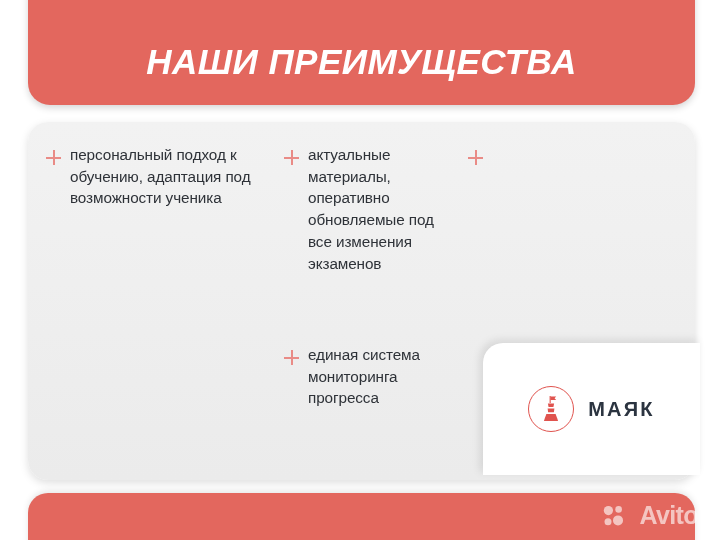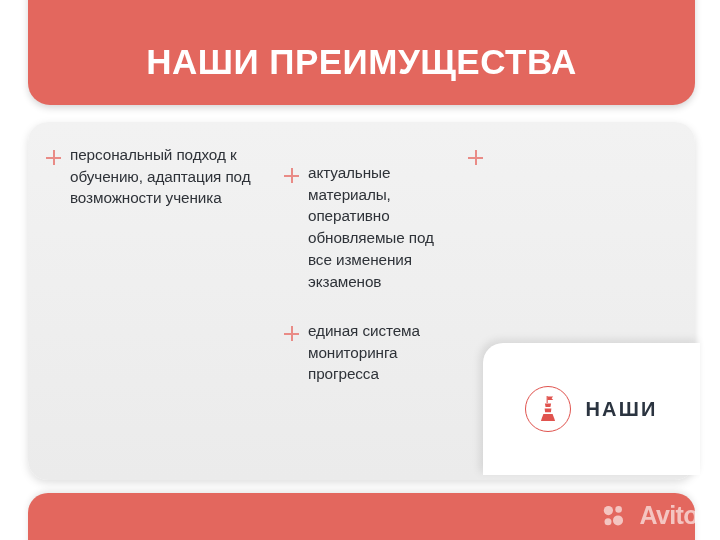--- a/index.html
+++ b/index.html
@@ -35,20 +35,21 @@
     padding-bottom: 26px;
   }
 
   .header-title {
     color: #ffffff;
     font-size: 35px;
     font-weight: bold;
     letter-spacing: 0.5px;
     line-height: 1;
     white-space: nowrap;
+    font-style: italic;
   }
 
   
   .content-card {
     position: absolute;
     left: 28px;
     top: 122px;
     width: 667px;
     height: 358px;
     background: linear-gradient(180deg, #f2f2f2 0%, #efefef 45%, #ebebeb 100%);
@@ -68,24 +69,24 @@
 
   .benefit {
     position: absolute;
     display: flex;
     align-items: flex-start;
     gap: 9px;
   }
 
   
   .b-r1c1 { left: 18px;  top: 22px;  width: 226px; }
-  .b-r1c2 { left: 256px; top: 40px;  width: 175px; }
+  .b-r1c2 { left: 256px; top: 22px;  width: 175px; }
   .b-r1c3 { left: 440px; top: 22px;  width: 218px; }
   .b-r2c1 { left: 18px;  top: 205px; width: 245px; }
-  .b-r2c2 { left: 256px; top: 198px; width: 175px; }
+  .b-r2c2 { left: 256px; top: 222px; width: 175px; }
 
   .plus-icon {
     position: relative;
     flex: 0 0 auto;
     width: 15px;
     height: 15px;
     margin-top: 6px;
   }
   .plus-icon::before,
   .plus-icon::after {
@@ -222,21 +223,21 @@
         <path d="M22.4 10.5 L28.2 10.5 L26.6 12.3 L28.2 14.1 L22.4 14.1 Z" fill="#e0534e"></path>
         <rect x="21.6" y="10.0" width="1.1" height="7.0" fill="#e0534e"></rect>
 
         <path d="M19.9 17.6 L26.1 17.6 L25.4 21.0 L20.6 21.0 Z" fill="#e0534e"></path>
 
         <path d="M19.6 22.6 L26.4 22.6 L25.9 26.3 L20.1 26.3 Z" fill="#e0534e"></path>
 
         <path d="M18.4 28.0 L27.6 28.0 C28.8 31.2 29.6 33.4 30.1 35.1 L15.9 35.1 C16.4 33.4 17.2 31.2 18.4 28.0 Z" fill="#e0534e"></path>
       </svg>
     </div>
-    <div class="logo-word">НАШИ</div>
+    <div class="logo-word">МАЯК</div>
   </div>
 
   <div class="bottom-bar"></div>
 
   <div class="avito-watermark">
     <svg class="avito-dots" width="20" height="22" viewBox="0 0 20 22">
       <circle cx="5.4" cy="5.6" r="4.6" fill="#ffffff"></circle>
       <circle cx="15.6" cy="4.4" r="3.3" fill="#ffffff"></circle>
       <circle cx="5.0" cy="16.8" r="3.5" fill="#ffffff"></circle>
       <circle cx="15.0" cy="15.4" r="5.0" fill="#ffffff"></circle>

